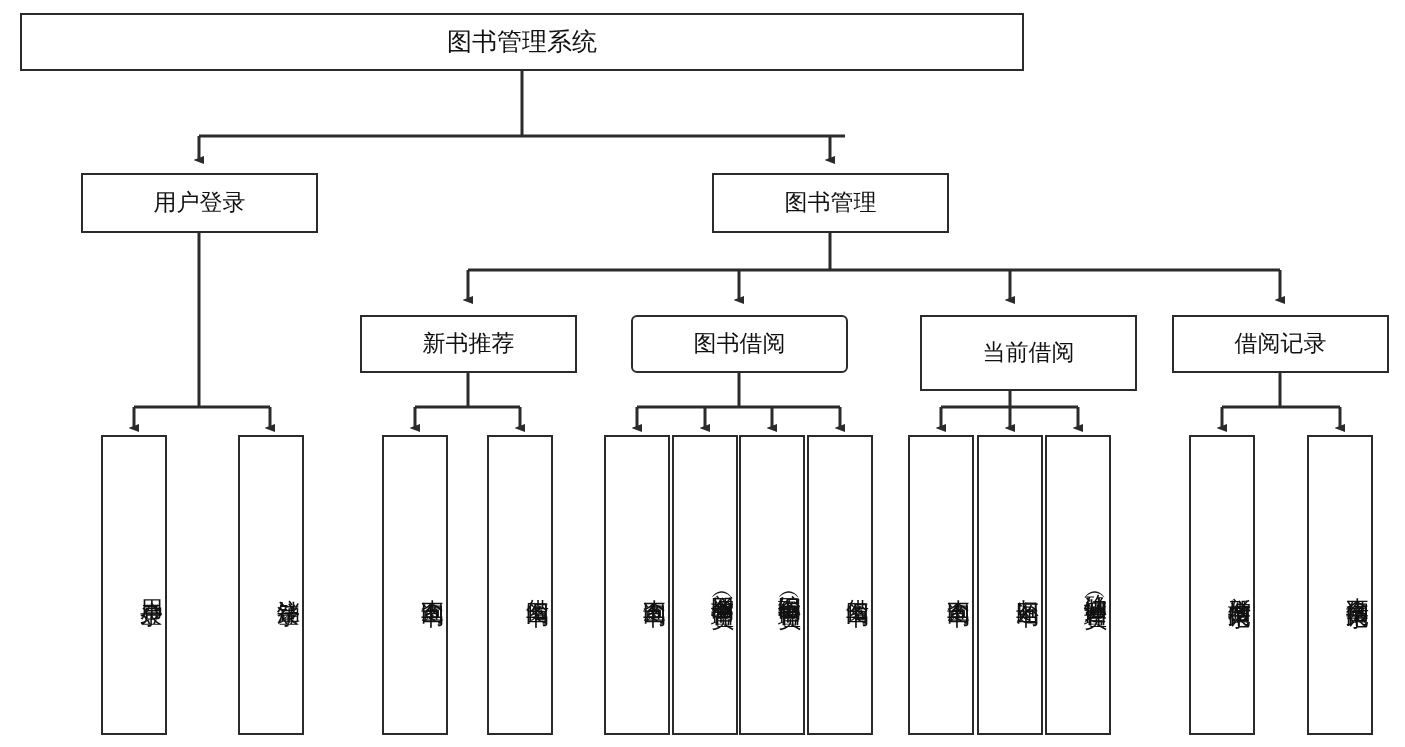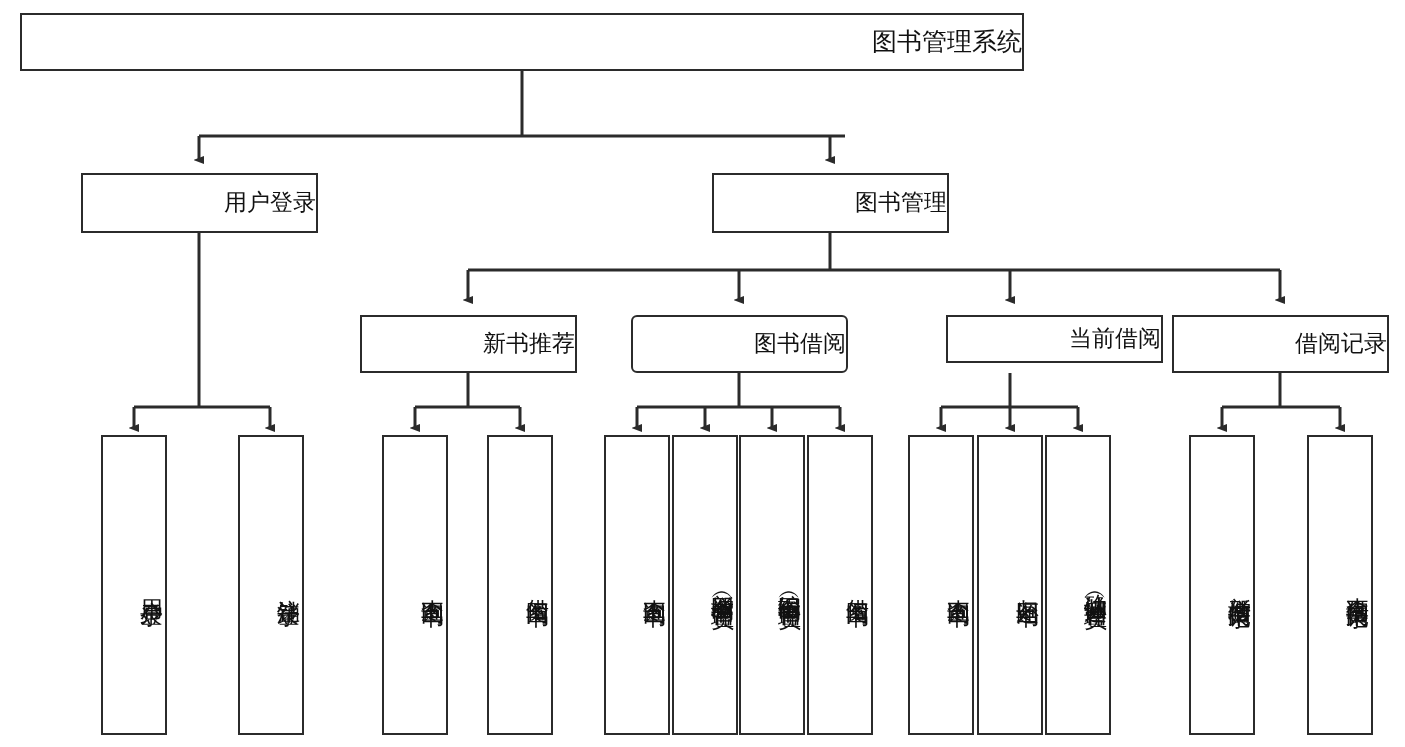--- a/index.html
+++ b/index.html
@@ -27,21 +27,21 @@
     height: 747px;
     pointer-events: none;
   }
   .node {
     position: absolute;
     box-sizing: border-box;
     border: 2.5px solid #2b2b2b;
     background: #ffffff;
     display: flex;
     align-items: center;
-    justify-content: flex-end;
+    justify-content: center;
     color: #111111;
     line-height: 1.18;
     text-align: center;
   }
   .node.root {
     font-size: 25px;
   }
   .node.level2 {
     font-size: 23px;
   }
@@ -136,21 +136,21 @@
   <div class="node level2" style="left:712px; top:173px; width:237px; height:60px;">
     <span>图书管理</span>
   </div>
 
   <div class="node level2" style="left:360px; top:315px; width:217px; height:58px;">
     <span>新书推荐</span>
   </div>
   <div class="node level2" style="left:631px; top:315px; width:217px; height:58px;border-radius:6px;">
     <span>图书借阅</span>
   </div>
-  <div class="node level2" style="left:946px; top:315px; width:217px; height:48px;">
+  <div class="node level2" style="left:920px; top:315px; width:217px; height:76px;">
     <span>当前借阅</span>
   </div>
   <div class="node level2" style="left:1172px; top:315px; width:217px; height:58px;">
     <span>借阅记录</span>
   </div>
 
   <div class="node leaf" style="left:101px; top:435px; width:66px; height:300px;">
     <span class="leaf-label">用户登录</span>
   </div>
   <div class="node leaf" style="left:238px; top:435px; width:66px; height:300px;">

